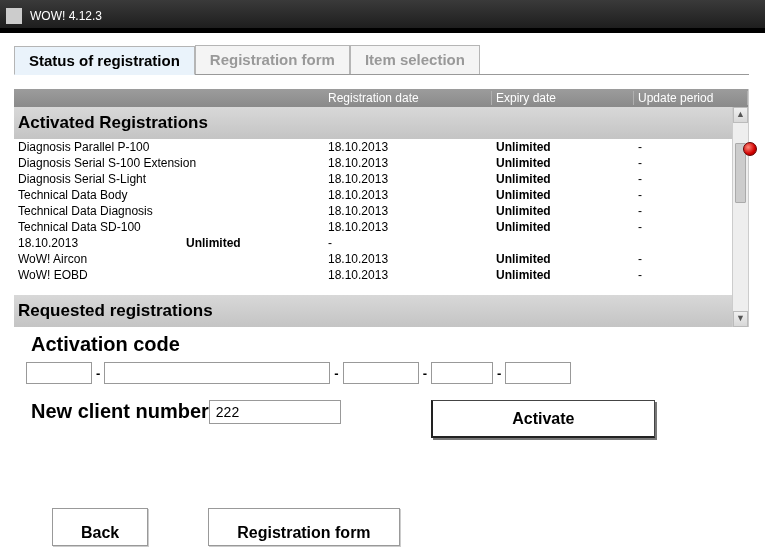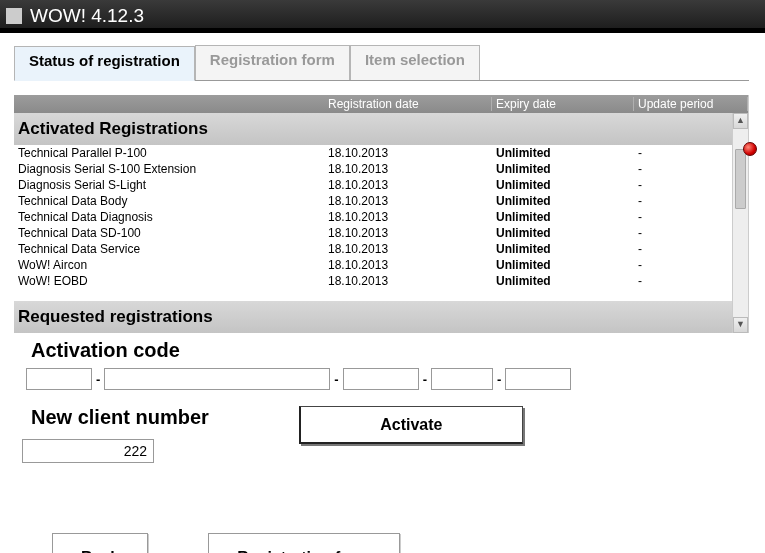--- a/index.html
+++ b/index.html
@@ -13,21 +13,21 @@
     overflow: hidden;
     position: relative;
   }
   .titlebar {
     background: linear-gradient(#3a3a3a, #1a1a1a);
     color: #fff;
     height: 28px;
     display: flex;
     align-items: center;
     padding: 16px 6px;
-    font-size: 19px;
+    font-size: 12px;
     border-bottom: 1px solid #000;
     text-align: right;
   }
   .titlebar-icon {
     width: 16px;
     height: 16px;
     background: #ccc;
     margin-right: 8px;
     font-size: 7px;
     color:#333;
@@ -38,21 +38,21 @@
     padding: 0 0 0 0;
     background:#fff;
   }
   .tabs {
     display: flex;
     margin: 12px 0 0 14px;
     border-bottom: 1px solid #999;
     width: 735px;
   }
   .tab {
-    padding: 5px 14px 11px 14px;
+    padding: 5px 14px 5px 14px;
     font-weight: bold;
     font-size: 15px;
     color: #999;
     background: #f4f4f4;
     border: 1px solid #b5b5b5;
     border-bottom: none;
     margin-right: 0;
     cursor: pointer;
   }
   .tab.active {
@@ -149,28 +149,27 @@
     padding:2px 4px;
     font-size:13px;
   }
   .code-row .sep { padding:0 2px; font-weight:bold; }
   .row2 {
     display:flex;
     align-items:flex-start;
     margin-top:12px;
     gap:90px;
   }
-  .client-block { display:flex; flex-direction:column; }
+  .client-block { display:flex; flex-direction:row; }
   .client-block input {
     width:132px; height:24px;
     border:1px solid #999;
     padding:2px 6px;
     font-size:14px;
     margin-top:4px;
-    text-align:right;
   }
   .activate-btn {
     width:224px;
     height:38px;
     border:2px solid #222;
     border-top:1px solid #444;
     border-right:1px solid #444;
     background:#fff;
     font-weight:bold;
     font-size:16px;
@@ -224,21 +223,21 @@
 
     <div class="section-row">
       <div class="c c1">Activated Registrations</div>
       <div class="c c2"></div>
         <div class="c c3"></div>
         <div class="c c4"></div>
     </div>
 
     <div id="rows">
         <div class="drow">
-          <div class="c c1">Technical Parallel P-100</div>
+          <div class="c c1">Diagnosis Parallel P-100</div>
           <div class="c c2">18.10.2013</div>
           <div class="c c3"><b>Unlimited</b></div>
           <div class="c c4">-</div>
         </div>
         <div class="drow">
           <div class="c c1">Diagnosis Serial S-100 Extension</div>
           <div class="c c2">18.10.2013</div>
           <div class="c c3"><b>Unlimited</b></div>
           <div class="c c4">-</div>
         </div>
@@ -260,21 +259,20 @@
           <div class="c c3"><b>Unlimited</b></div>
           <div class="c c4">-</div>
         </div>
         <div class="drow">
           <div class="c c1">Technical Data SD-100</div>
           <div class="c c2">18.10.2013</div>
           <div class="c c3"><b>Unlimited</b></div>
           <div class="c c4">-</div>
         </div>
         <div class="drow">
-          <div class="c c1">Technical Data Service</div>
           <div class="c c2">18.10.2013</div>
           <div class="c c3"><b>Unlimited</b></div>
           <div class="c c4">-</div>
         </div>
         <div class="drow">
           <div class="c c1">WoW! Aircon</div>
           <div class="c c2">18.10.2013</div>
           <div class="c c3"><b>Unlimited</b></div>
           <div class="c c4">-</div>
         </div>

